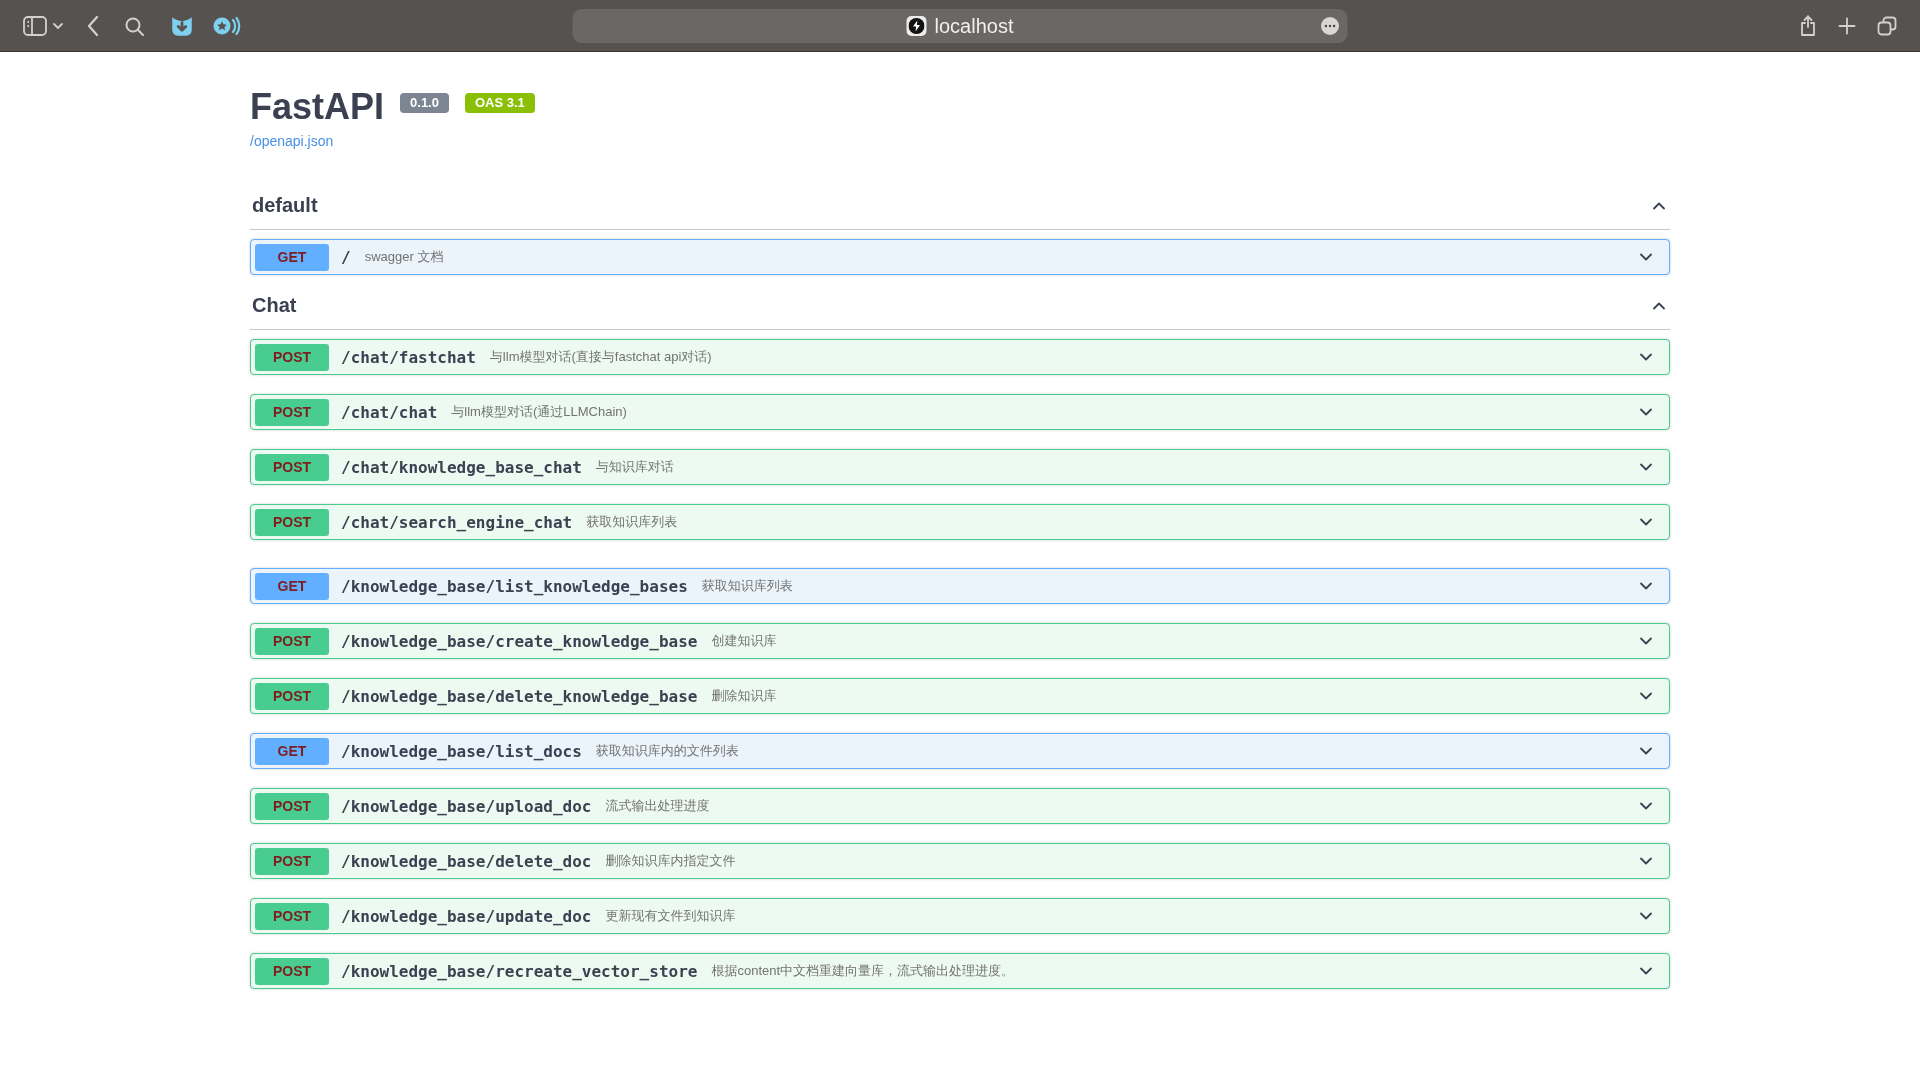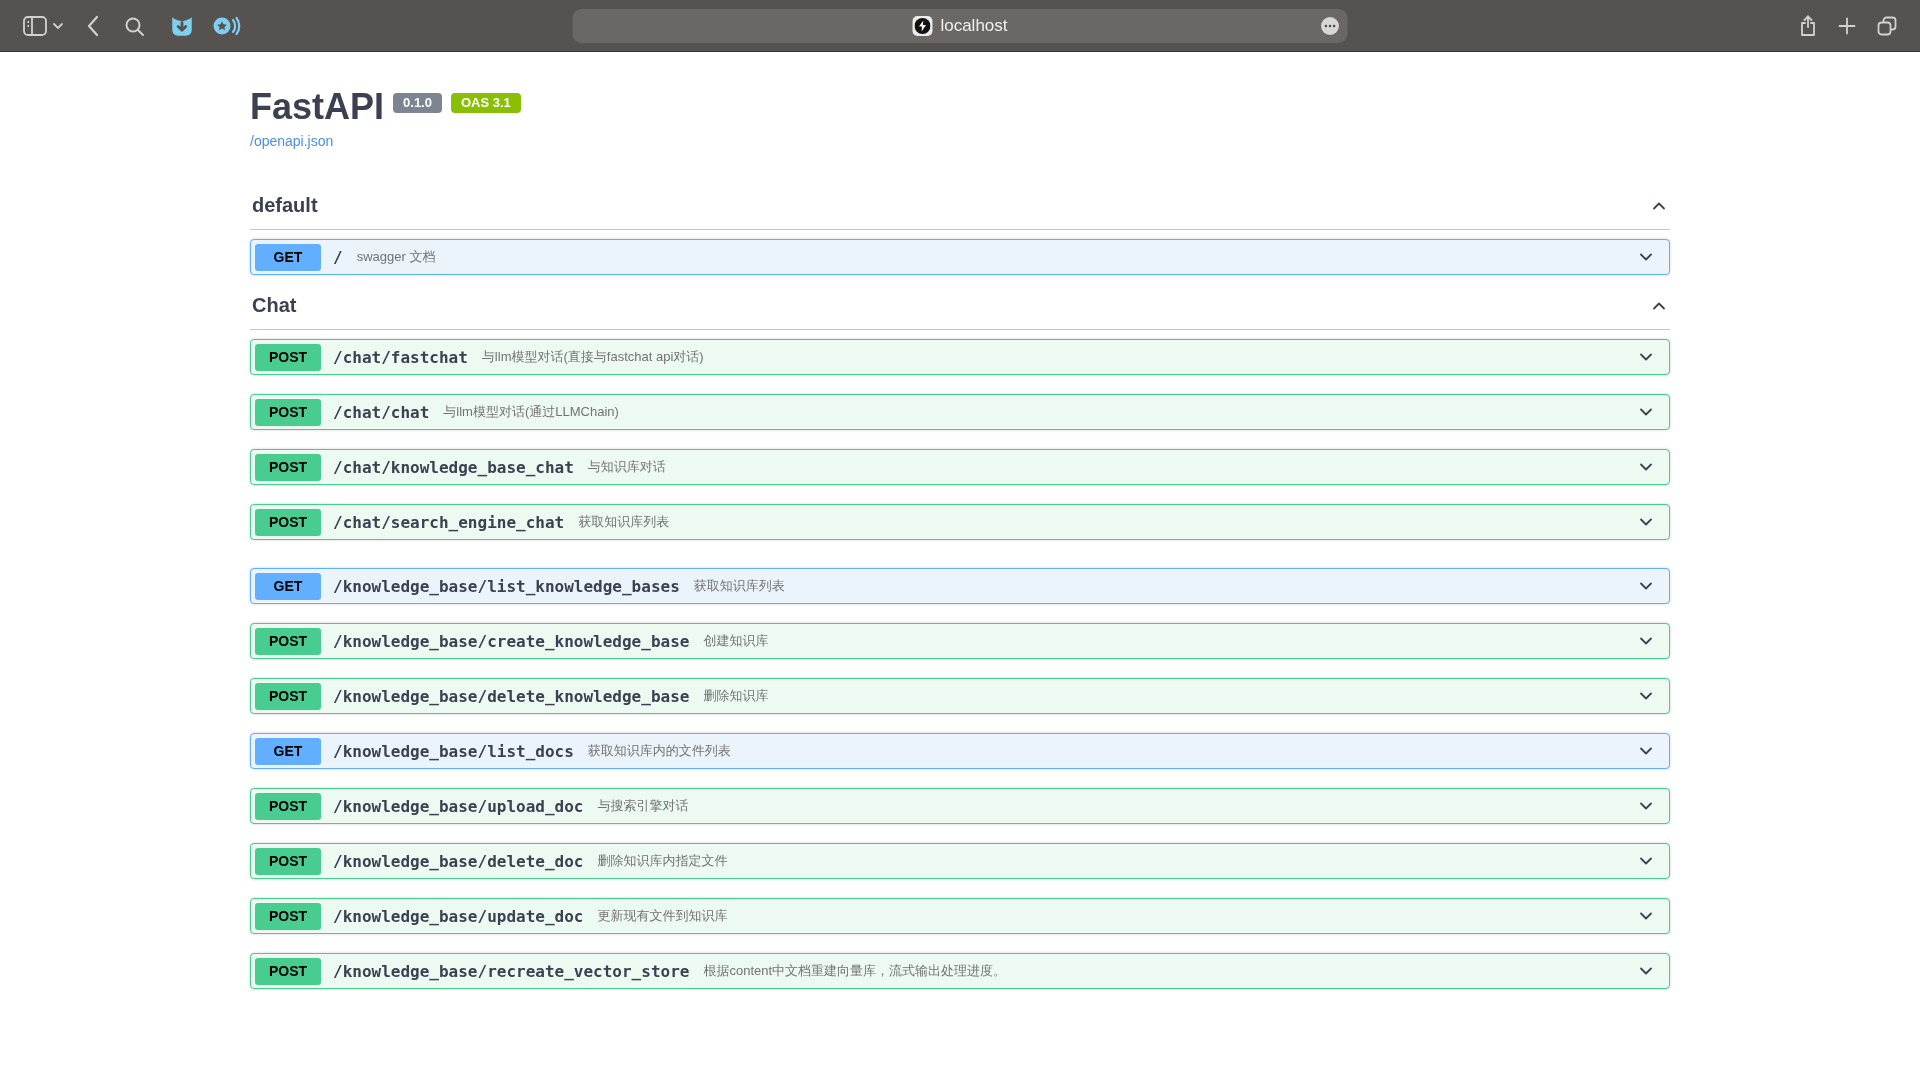--- a/index.html
+++ b/index.html
@@ -10,48 +10,48 @@
   .toolbar { position: relative; height: 52px; background: #565250;
     border-bottom: 1px solid rgba(0,0,0,.35); }
   .tb-left { position: absolute; left: 22px; top: 0; height: 52px;
     display: flex; align-items: center; color: #d3d1ce; }
   .tb-right { position: absolute; right: 22px; top: 0; height: 52px;
     display: flex; align-items: center; gap: 20px; color: #d3d1ce; }
   .tb-btn { display: flex; align-items: center; justify-content: center; cursor: default; }
   .urlbar { position: absolute; left: 50%; top: 9px; transform: translateX(-50%);
     width: 775px; height: 34px; border-radius: 9px; background: rgba(255,255,255,.12);
     display: flex; align-items: center; justify-content: center; }
-  .urlbar .host { color: #f1f0ef; font-size: 17px; margin-left: 8px; }
+  .urlbar .host { color: #f1f0ef; font-size: 20px; margin-left: 8px; }
   .favicon { width: 20px; height: 20px; border-radius: 5px; background: #ececec;
     display: flex; align-items: center; justify-content: center; }
   .page-menu { position: absolute; right: 8px; top: 50%; transform: translateY(-50%); }
 
   
   .page { width: 1420px; margin: 0 auto; }
   .info { margin-top: 34px; }
-  .api-title { display: flex; align-items: flex-start; gap: 9px;
+  .api-title { display: flex; align-items: flex-start; gap: 16px;
     font-size: 36px; font-weight: bold; color: #3b4151; line-height: 1.15; }
   .pill { display: inline-block; margin-top: 7px; padding: 3px 10px 4px;
     border-radius: 4px; font-size: 13px; font-weight: bold; color: #fff; line-height: 1; }
   .pill.gray { background: #7d8492; }
   .pill.green { background: #89bf04; }
   .spec-link { display: inline-block; margin-top: 6px; font-size: 14px;
     color: #4990e2; text-decoration: none; }
 
   .sections { margin-top: 44px; }
   .section h3 { display: flex; align-items: center; justify-content: space-between;
     margin-top: 10px; padding: 0 2px 12px 2px; font-size: 20px; font-weight: bold;
     color: #3b4151; border-bottom: 1px solid rgba(59,65,81,.3); cursor: pointer; }
   .ops { padding-top: 9px; }
   .opblock { display: flex; align-items: center; height: 36px; margin-bottom: 19px;
     padding: 0 14px 0 4px; border: 1px solid; border-radius: 4px;
     box-shadow: 0 0 3px rgba(0,0,0,.19); cursor: pointer; }
   .opblock.get  { background: #ebf3fb; border-color: #61affe; }
   .opblock.post { background: #edfaf2; border-color: #49cc90; }
-  .method { width: 66px; height: 27px; border-radius: 3px; color: #000000;
+  .method { width: 74px; height: 27px; border-radius: 3px; color: #7f1d1d;
     font-weight: bold; font-size: 14px; display: flex; align-items: center;
     justify-content: center; flex: none; text-align: right; }
   .opblock.get  .method { background: #61affe; }
   .opblock.post .method { background: #49cc90; }
   .path { margin-left: 12px; font-family: "DejaVu Sans Mono", "Liberation Mono", monospace;
     font-weight: bold; font-size: 16px; color: #3b4151; white-space: nowrap; }
   .desc { margin-left: 14px; font-size: 13px; color: #737373; white-space: nowrap; }
   .row-chevron { margin-left: auto; display: flex; }
   svg { display: block; }
 </style>
@@ -273,21 +273,21 @@
     <span class="row-chevron">
       <svg width="18" height="18" viewBox="0 0 18 18" fill="none" stroke="#3b4151" stroke-width="1.8" stroke-linecap="round" stroke-linejoin="round">
         <path d="M4 6.5 L9 11.5 L14 6.5"></path>
       </svg>
     </span>
   </div>
 
   <div class="opblock post">
     <span class="method">POST</span>
     <span class="path">/knowledge_base/upload_doc</span>
-    <span class="desc">与搜索引擎对话</span>
+    <span class="desc">流式输出处理进度</span>
     <span class="row-chevron">
       <svg width="18" height="18" viewBox="0 0 18 18" fill="none" stroke="#3b4151" stroke-width="1.8" stroke-linecap="round" stroke-linejoin="round">
         <path d="M4 6.5 L9 11.5 L14 6.5"></path>
       </svg>
     </span>
   </div>
 
   <div class="opblock post">
     <span class="method">POST</span>
     <span class="path">/knowledge_base/delete_doc</span>

